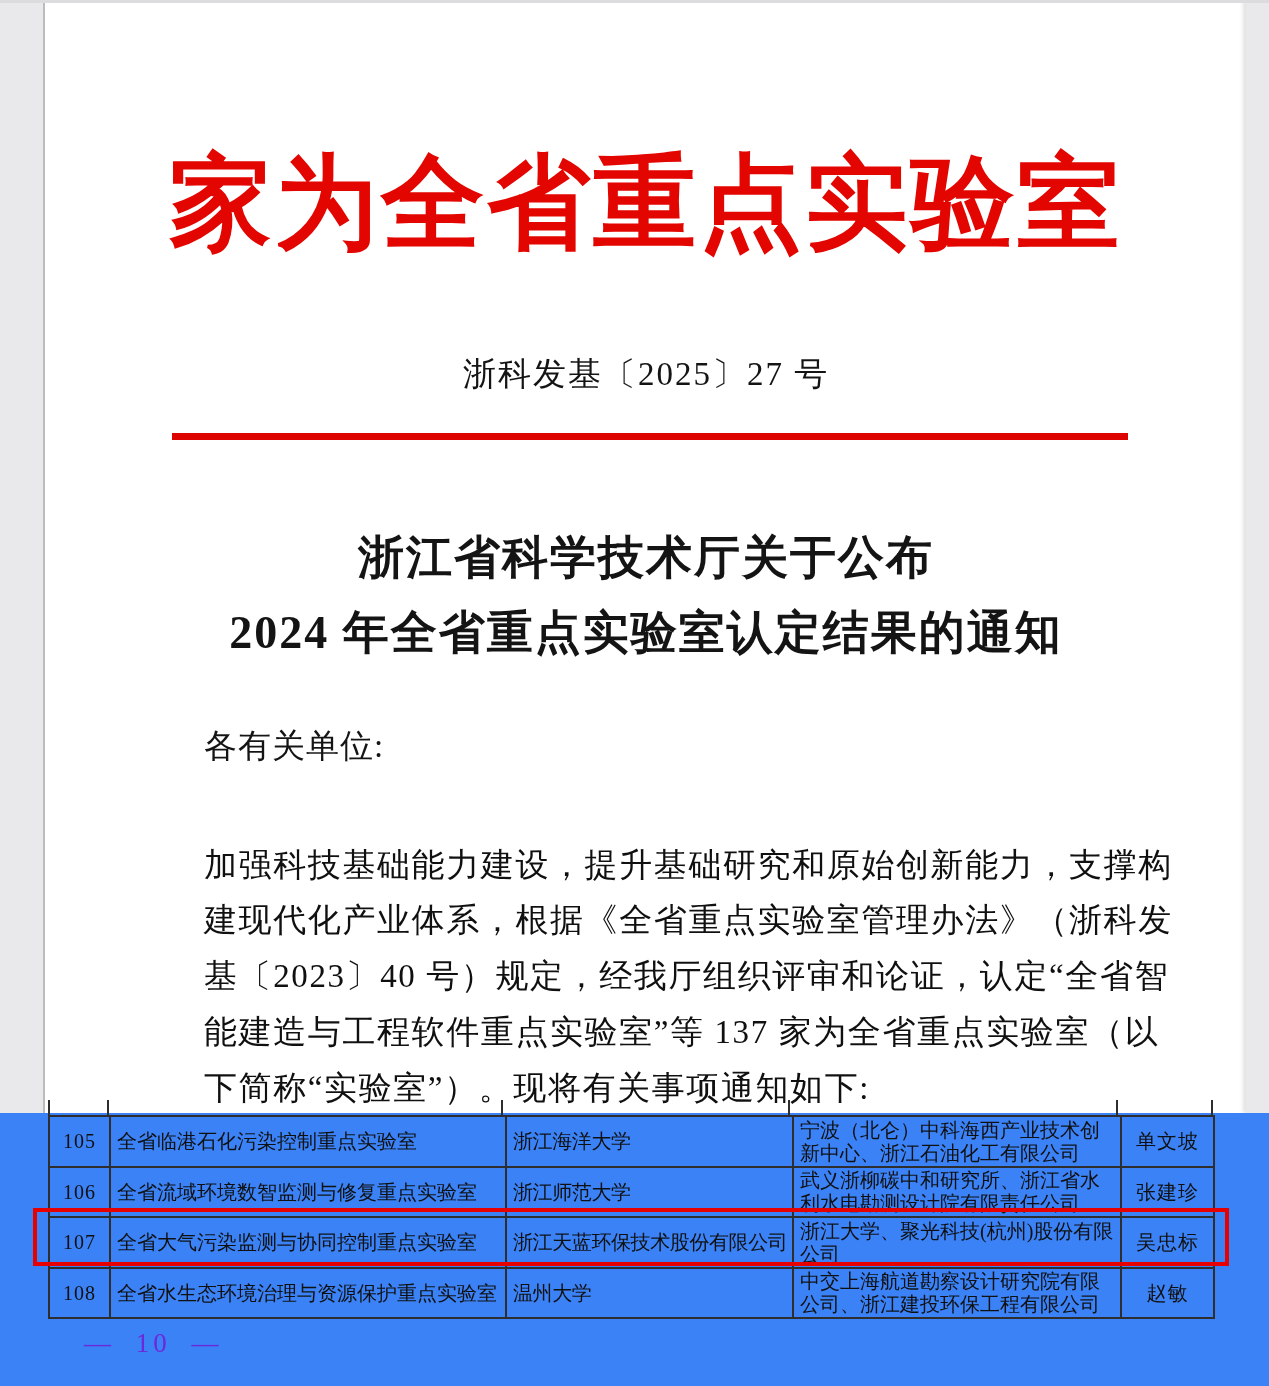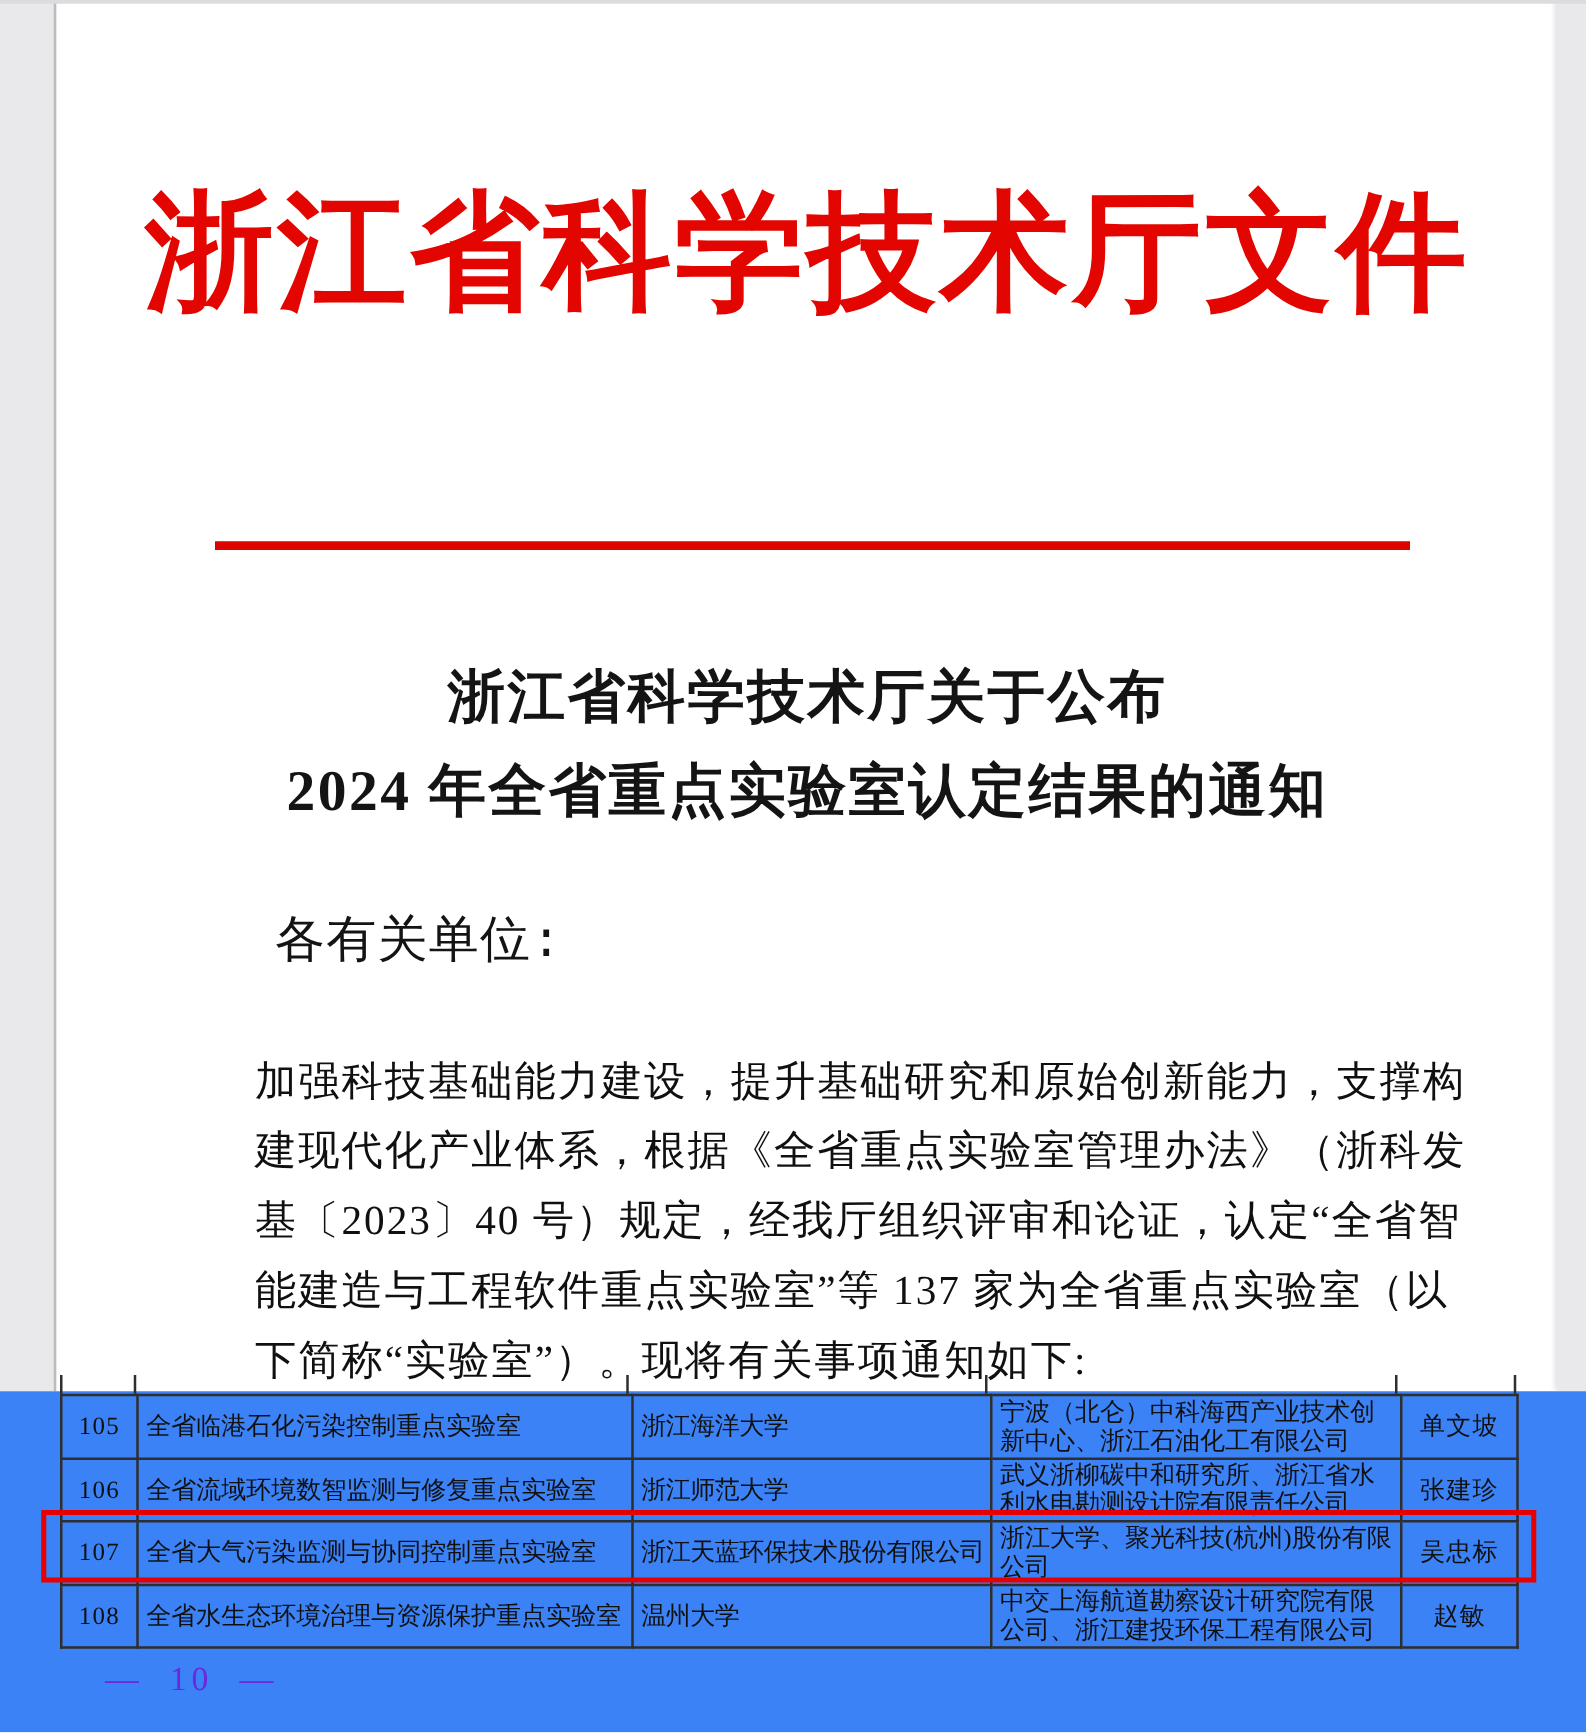--- a/index.html
+++ b/index.html
@@ -36,21 +36,21 @@
   }
   
   .notice-title{
     position:absolute; left:45px; width:1202px; text-align:center;
     font-size:46px; font-weight:bold; letter-spacing:2px; white-space:nowrap;
   }
   .notice-l1{ top:527px; }
   .notice-l2{ top:602px; }
   
   .salutation{
-    position:absolute; left:220px; top:724px; font-size:40px; letter-spacing:1px;font-family:Liberation Mono, monospace;
+    position:absolute; left:204px; top:724px; font-size:33px; letter-spacing:1px;
   }
   .body-line{
     position:absolute; left:204px; width:945px; font-size:33px;
     letter-spacing:1.6px; white-space:nowrap; color:#101010;
   }
   .indent{ padding-left:68px; }
   .bl0{ top:787px; } .bl1{ top:843px; } .bl2{ top:898px; }
   .bl3{ top:954px; } .bl4{ top:1010px; } .bl5{ top:1066px; }
   
   .table-band{
@@ -83,22 +83,23 @@
   }
 </style>
 </head>
 <body>
 
 <div class="screen">
 
   <div class="margin-left"></div>
   <div class="margin-right"></div>
 
-  <div class="letterhead" style="color:#e30500;">浙江省科学技术厅文件</div>
+  <div class="letterhead" style="color:#e30500;">家为全省重点实验室</div>
 
+  <div class="doc-number">浙科发基〔2025〕27 号</div>
 
   <div class="red-rule" style="background:#dd0400;"></div>
 
   <div class="notice-title notice-l1">浙江省科学技术厅关于公布</div>
   <div class="notice-title notice-l2">2024 年全省重点实验室认定结果的通知</div>
 
   <div class="salutation">各有关单位:</div>
 
   <div class="body-line bl1">加强科技基础能力建设，提升基础研究和原始创新能力，支撑构</div>
   <div class="body-line bl2">建现代化产业体系，根据《全省重点实验室管理办法》（浙科发</div>

